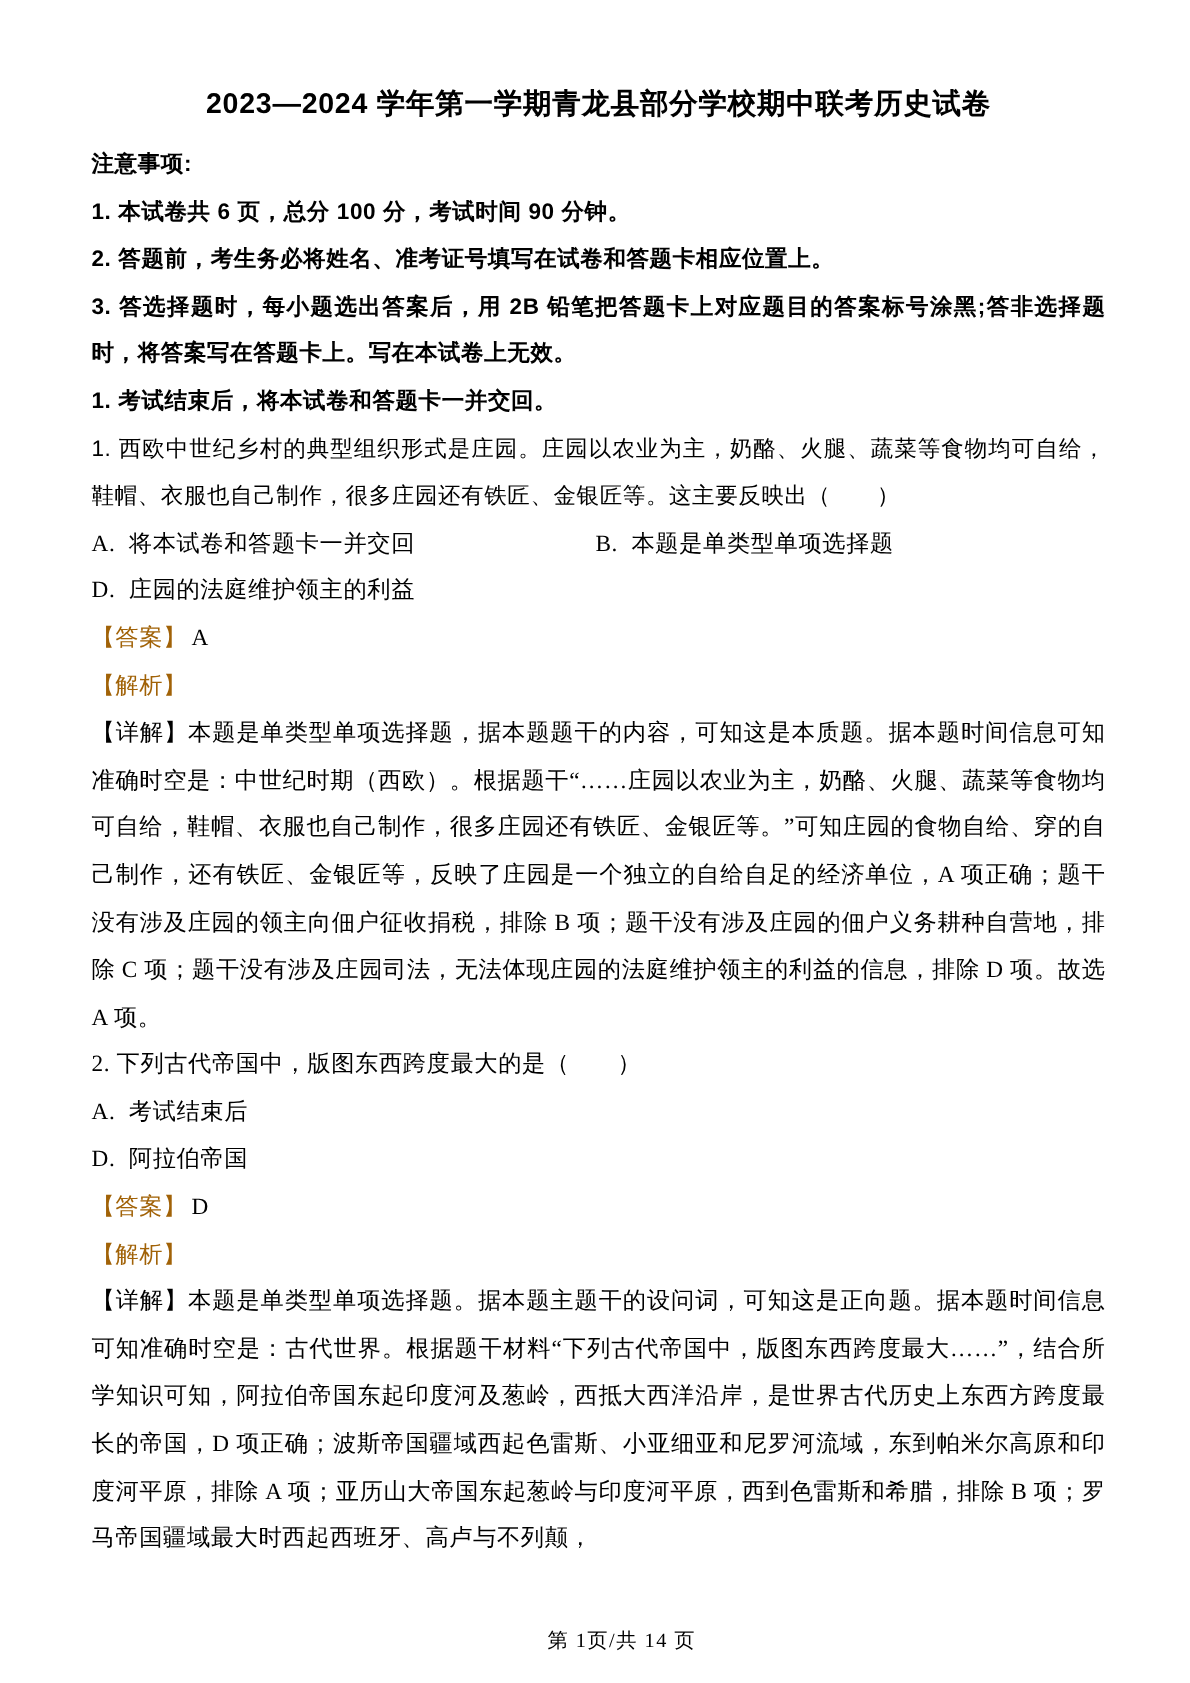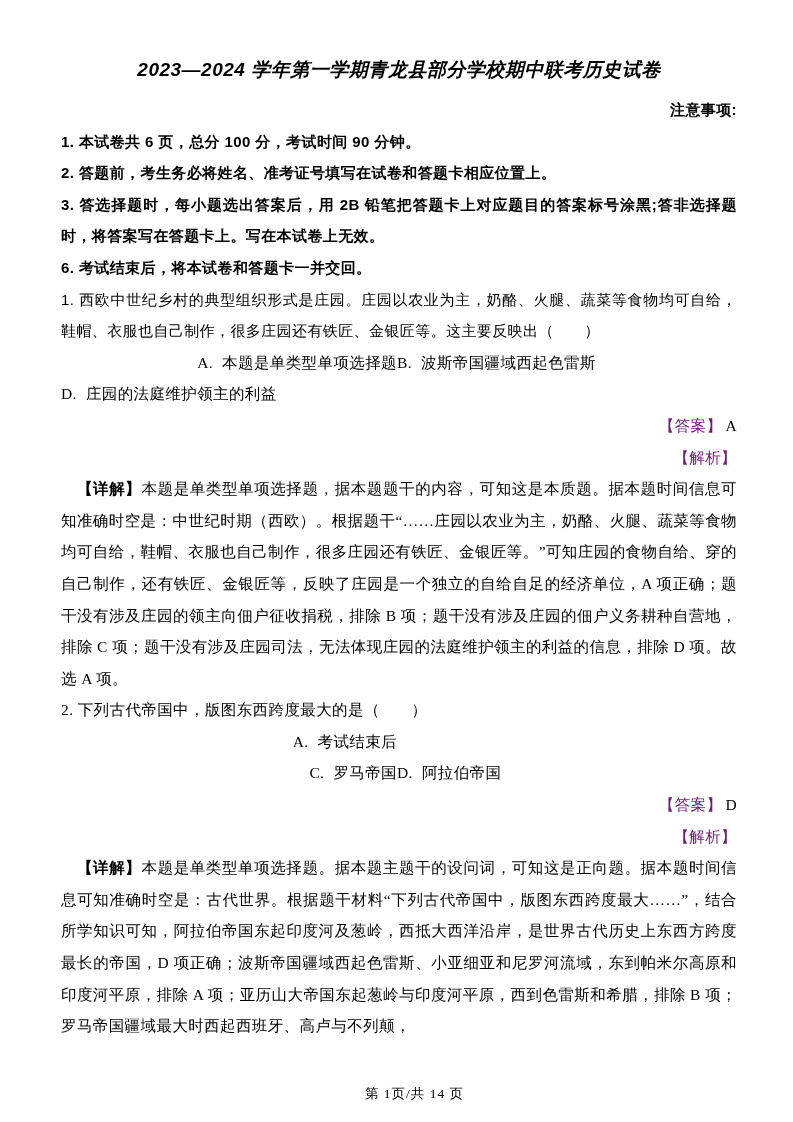--- a/index.html
+++ b/index.html
@@ -7,86 +7,85 @@
     width: 793px; height: 1122px;
     background: #ffffff; color: #000000;
     font-family: "Liberation Serif", "DejaVu Serif", serif;
     position: relative; overflow: hidden;
   }
   .page { padding: 56px 56px 0 61px; }
 
   .title {
     font-family: "Liberation Sans", "DejaVu Sans", sans-serif;
     font-size: 19px; line-height: 28px; font-weight: 700;
-    text-align: center; margin: 0 0 10px 0; letter-spacing: 0.5px; font-style: italic;
+    text-align: center; margin: 0 0 10px 0; letter-spacing: 0.5px;
   }
 
-  p { margin: 0; font-size: 15.5px; line-height: 31.6px; letter-spacing: 0.4px; text-align: right; }
+  p { margin: 0; font-size: 15.5px; line-height: 31.6px; letter-spacing: 0.4px; }
 
   .bold {
     font-family: "Liberation Sans", "DejaVu Sans", sans-serif;
     font-weight: 700; font-size: 15px;
   }
   .justify { text-align: justify; }
 
   .stem-hei {
     font-family: "Liberation Sans", "DejaVu Sans", sans-serif;
     font-size: 15px;
   }
 
   .opt-row { display: flex; }
   .opt-row .col1 { flex: 0 0 336px; width: 336px; }
   .opt-label { margin-right: 9px; }
 
-  .blue { color: #701a75; }
+  .blue { color: #a16207; }
   .ans-letter { margin-left: 3px; }
-  .detail-label { font-weight: 700; margin-left: 16px; }
+  .detail-label { font-weight: 400; }
 
   .footer {
     position: absolute; left: 0; right: 0; top: 1085px;
     text-align: center; font-size: 13.5px; letter-spacing: 1px; margin-left: 36px;
   }
 </style>
 </head>
 <body>
 
 <div class="page">
 
   <h1 class="title">2023—2024 学年第一学期青龙县部分学校期中联考历史试卷</h1>
 
   <div>
     <p class="bold">注意事项:</p>
     <p class="bold justify">1. 本试卷共 6 页，总分 100 分，考试时间 90 分钟。</p>
     <p class="bold justify">2. 答题前，考生务必将姓名、准考证号填写在试卷和答题卡相应位置上。</p>
     <p class="bold justify">3. 答选择题时，每小题选出答案后，用 2B 铅笔把答题卡上对应题目的答案标号涂黑;答非选择题时，将答案写在答题卡上。写在本试卷上无效。</p>
-    <p class="bold justify">6. 考试结束后，将本试卷和答题卡一并交回。</p>
+    <p class="bold justify">1. 考试结束后，将本试卷和答题卡一并交回。</p>
   </div>
 
 
   <section>
     <p class="stem-hei justify">1. 西欧中世纪乡村的典型组织形式是庄园。庄园以农业为主，奶酪、火腿、蔬菜等食物均可自给，鞋帽、衣服也自己制作，很多庄园还有铁匠、金银匠等。这主要反映出（　　）</p>
     <div class="opt-row">
-      <p class="col1"><span class="opt-label">A.</span><span>本题是单类型单项选择题</span></p>
-      <p><span class="opt-label">B.</span><span>波斯帝国疆域西起色雷斯</span></p>
+      <p class="col1"><span class="opt-label">A.</span><span>将本试卷和答题卡一并交回</span></p>
+      <p><span class="opt-label">B.</span><span>本题是单类型单项选择题</span></p>
     </div>
     <div class="opt-row">
       <p><span class="opt-label">D.</span><span>庄园的法庭维护领主的利益</span></p>
     </div>
     <p><span class="blue">【答案】</span><span class="ans-letter">A</span></p>
     <p><span class="blue">【解析】</span></p>
     <p class="justify"><span class="detail-label">【详解】</span><span>本题是单类型单项选择题，据本题题干的内容，可知这是本质题。据本题时间信息可知准确时空是：中世纪时期（西欧）。根据题干“……庄园以农业为主，奶酪、火腿、蔬菜等食物均可自给，鞋帽、衣服也自己制作，很多庄园还有铁匠、金银匠等。”可知庄园的食物自给、穿的自己制作，还有铁匠、金银匠等，反映了庄园是一个独立的自给自足的经济单位，A 项正确；题干没有涉及庄园的领主向佃户征收捐税，排除 B 项；题干没有涉及庄园的佃户义务耕种自营地，排除 C 项；题干没有涉及庄园司法，无法体现庄园的法庭维护领主的利益的信息，排除 D 项。故选 A 项。</span></p>
   </section>
 
   <section>
     <p class="justify">2. 下列古代帝国中，版图东西跨度最大的是（　　）</p>
     <div class="opt-row">
       <p class="col1"><span class="opt-label">A.</span><span>考试结束后</span></p>
     </div>
     <div class="opt-row">
-      <p class="col1"><span class="opt-label">C.</span><span>罗马帝国</span></p>
       <p><span class="opt-label">D.</span><span>阿拉伯帝国</span></p>
     </div>
     <p><span class="blue">【答案】</span><span class="ans-letter">D</span></p>
     <p><span class="blue">【解析】</span></p>
     <p class="justify"><span class="detail-label">【详解】</span><span>本题是单类型单项选择题。据本题主题干的设问词，可知这是正向题。据本题时间信息可知准确时空是：古代世界。根据题干材料“下列古代帝国中，版图东西跨度最大……”，结合所学知识可知，阿拉伯帝国东起印度河及葱岭，西抵大西洋沿岸，是世界古代历史上东西方跨度最长的帝国，D 项正确；波斯帝国疆域西起色雷斯、小亚细亚和尼罗河流域，东到帕米尔高原和印度河平原，排除 A 项；亚历山大帝国东起葱岭与印度河平原，西到色雷斯和希腊，排除 B 项；罗马帝国疆域最大时西起西班牙、高卢与不列颠，</span></p>
   </section>
 
 </div>
 
 <div class="footer">第 1页/共 14 页</div>

